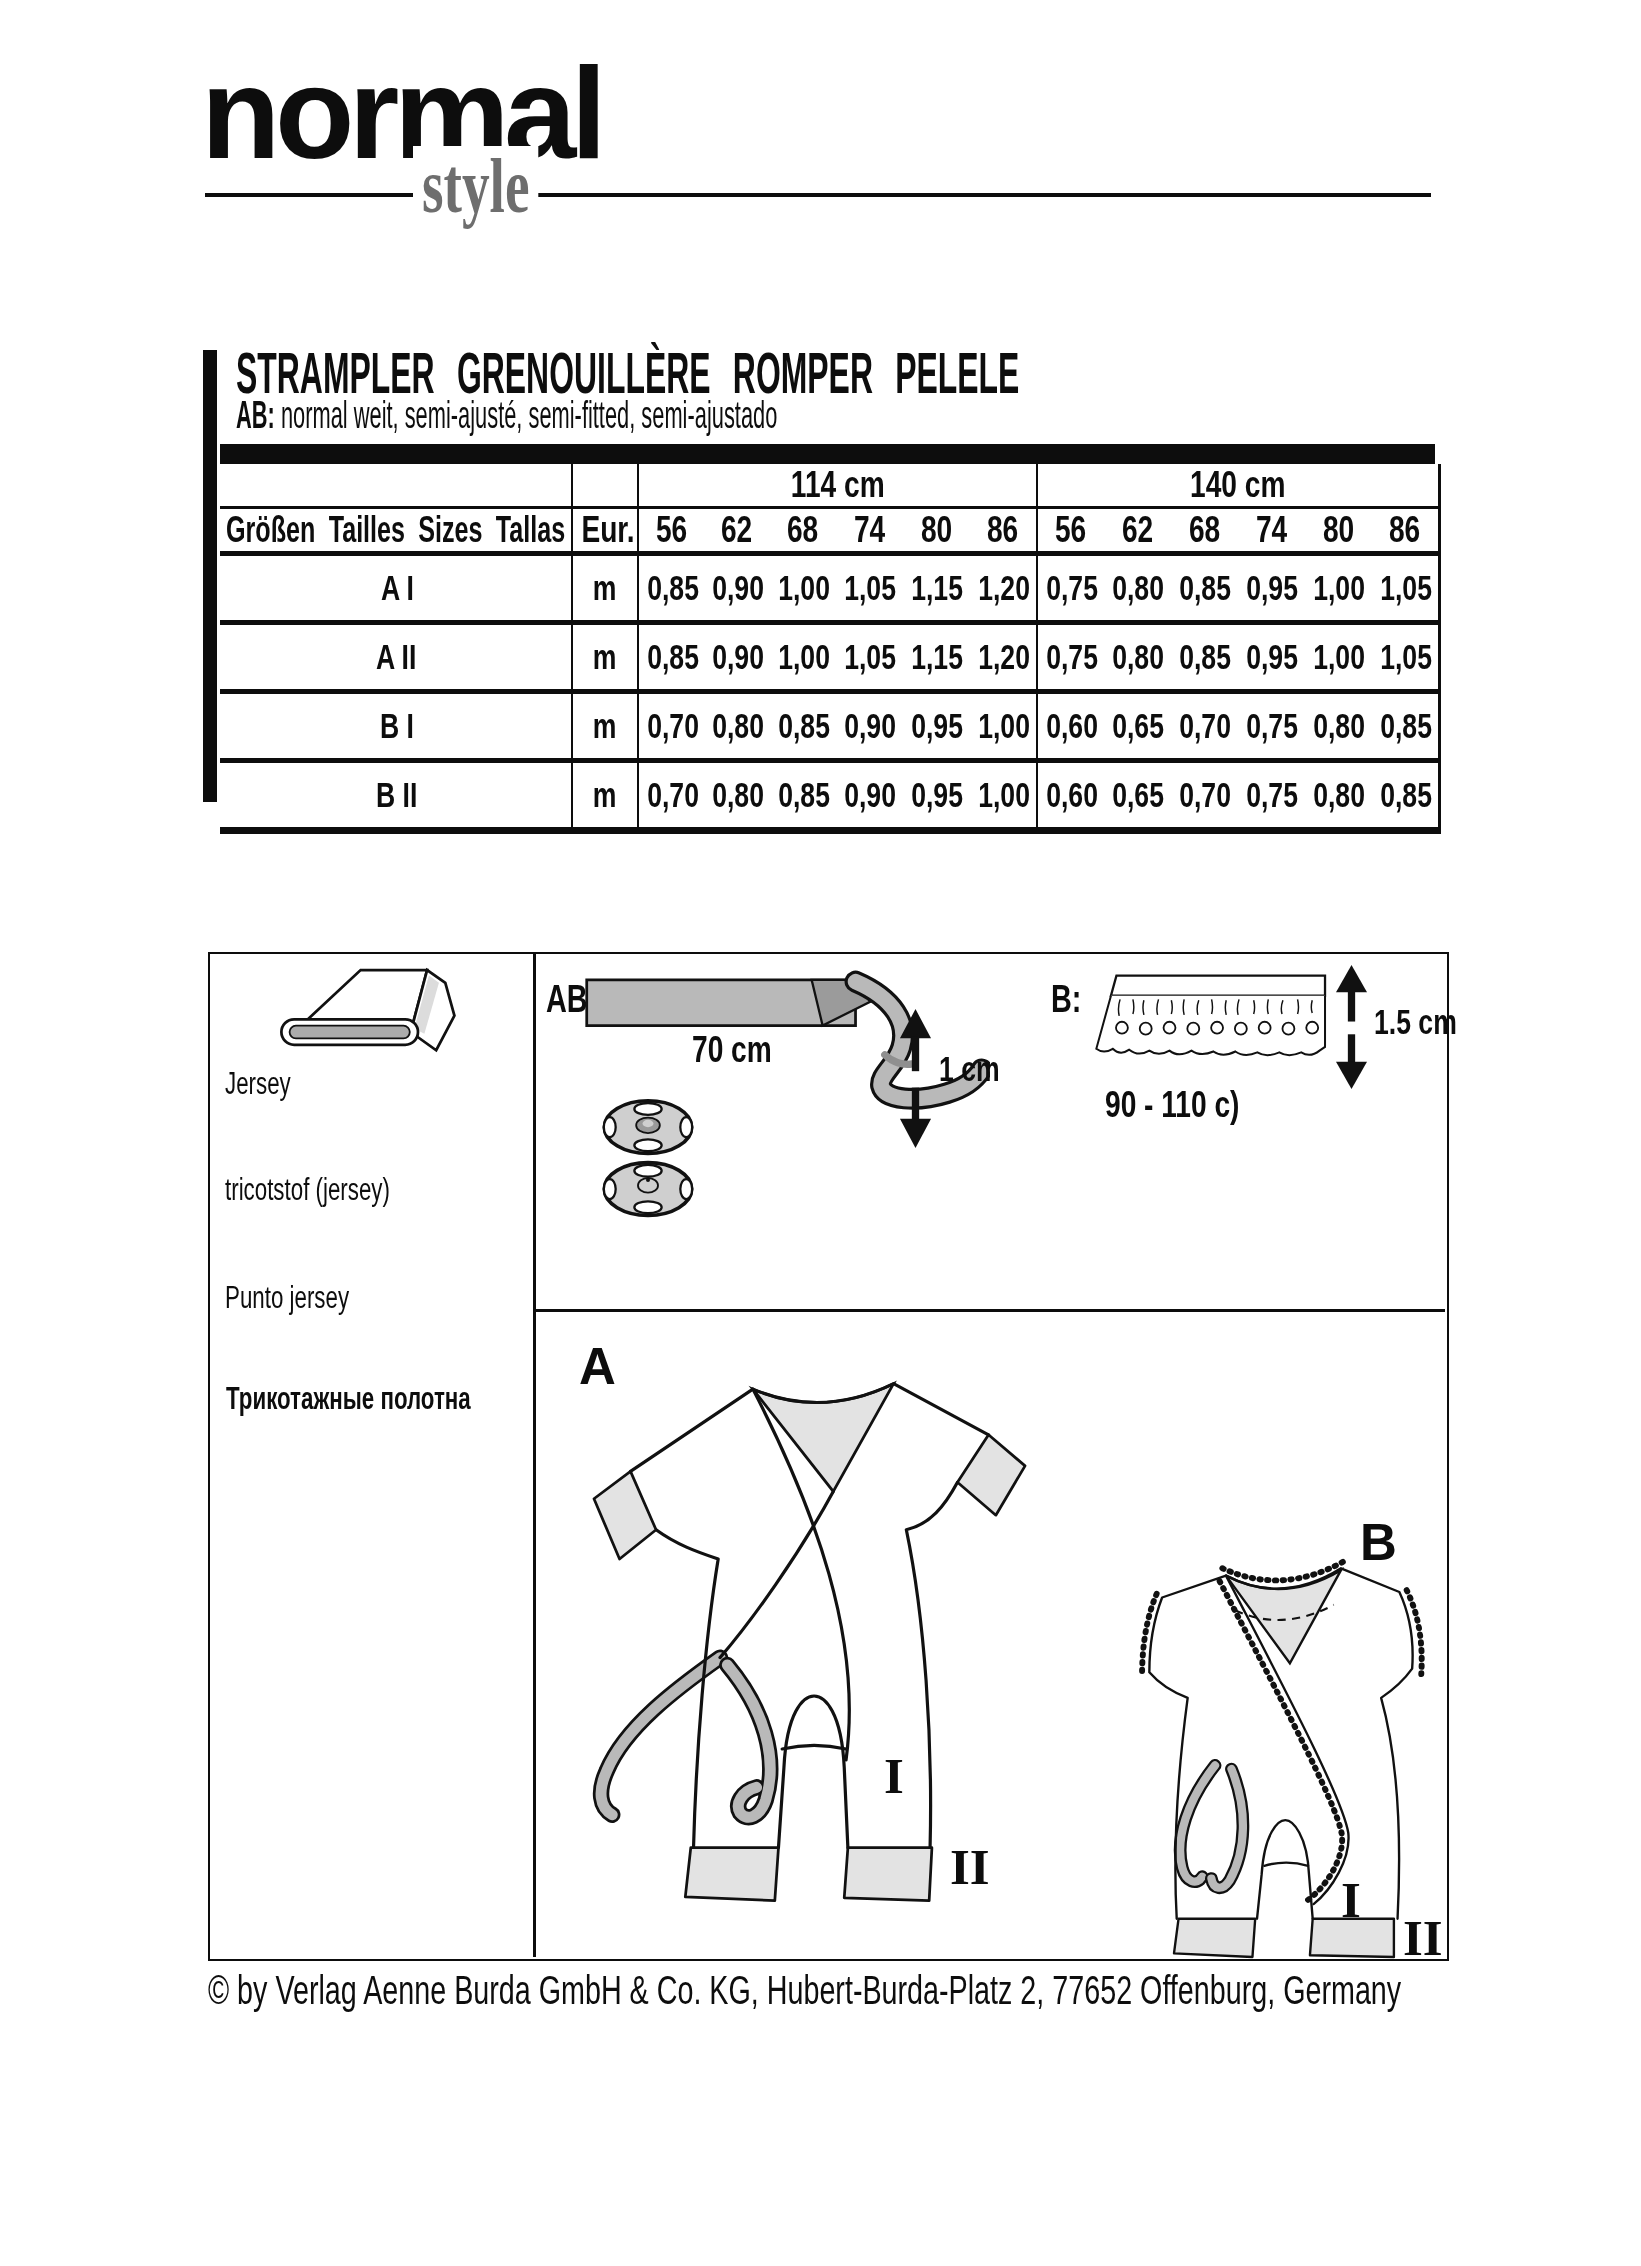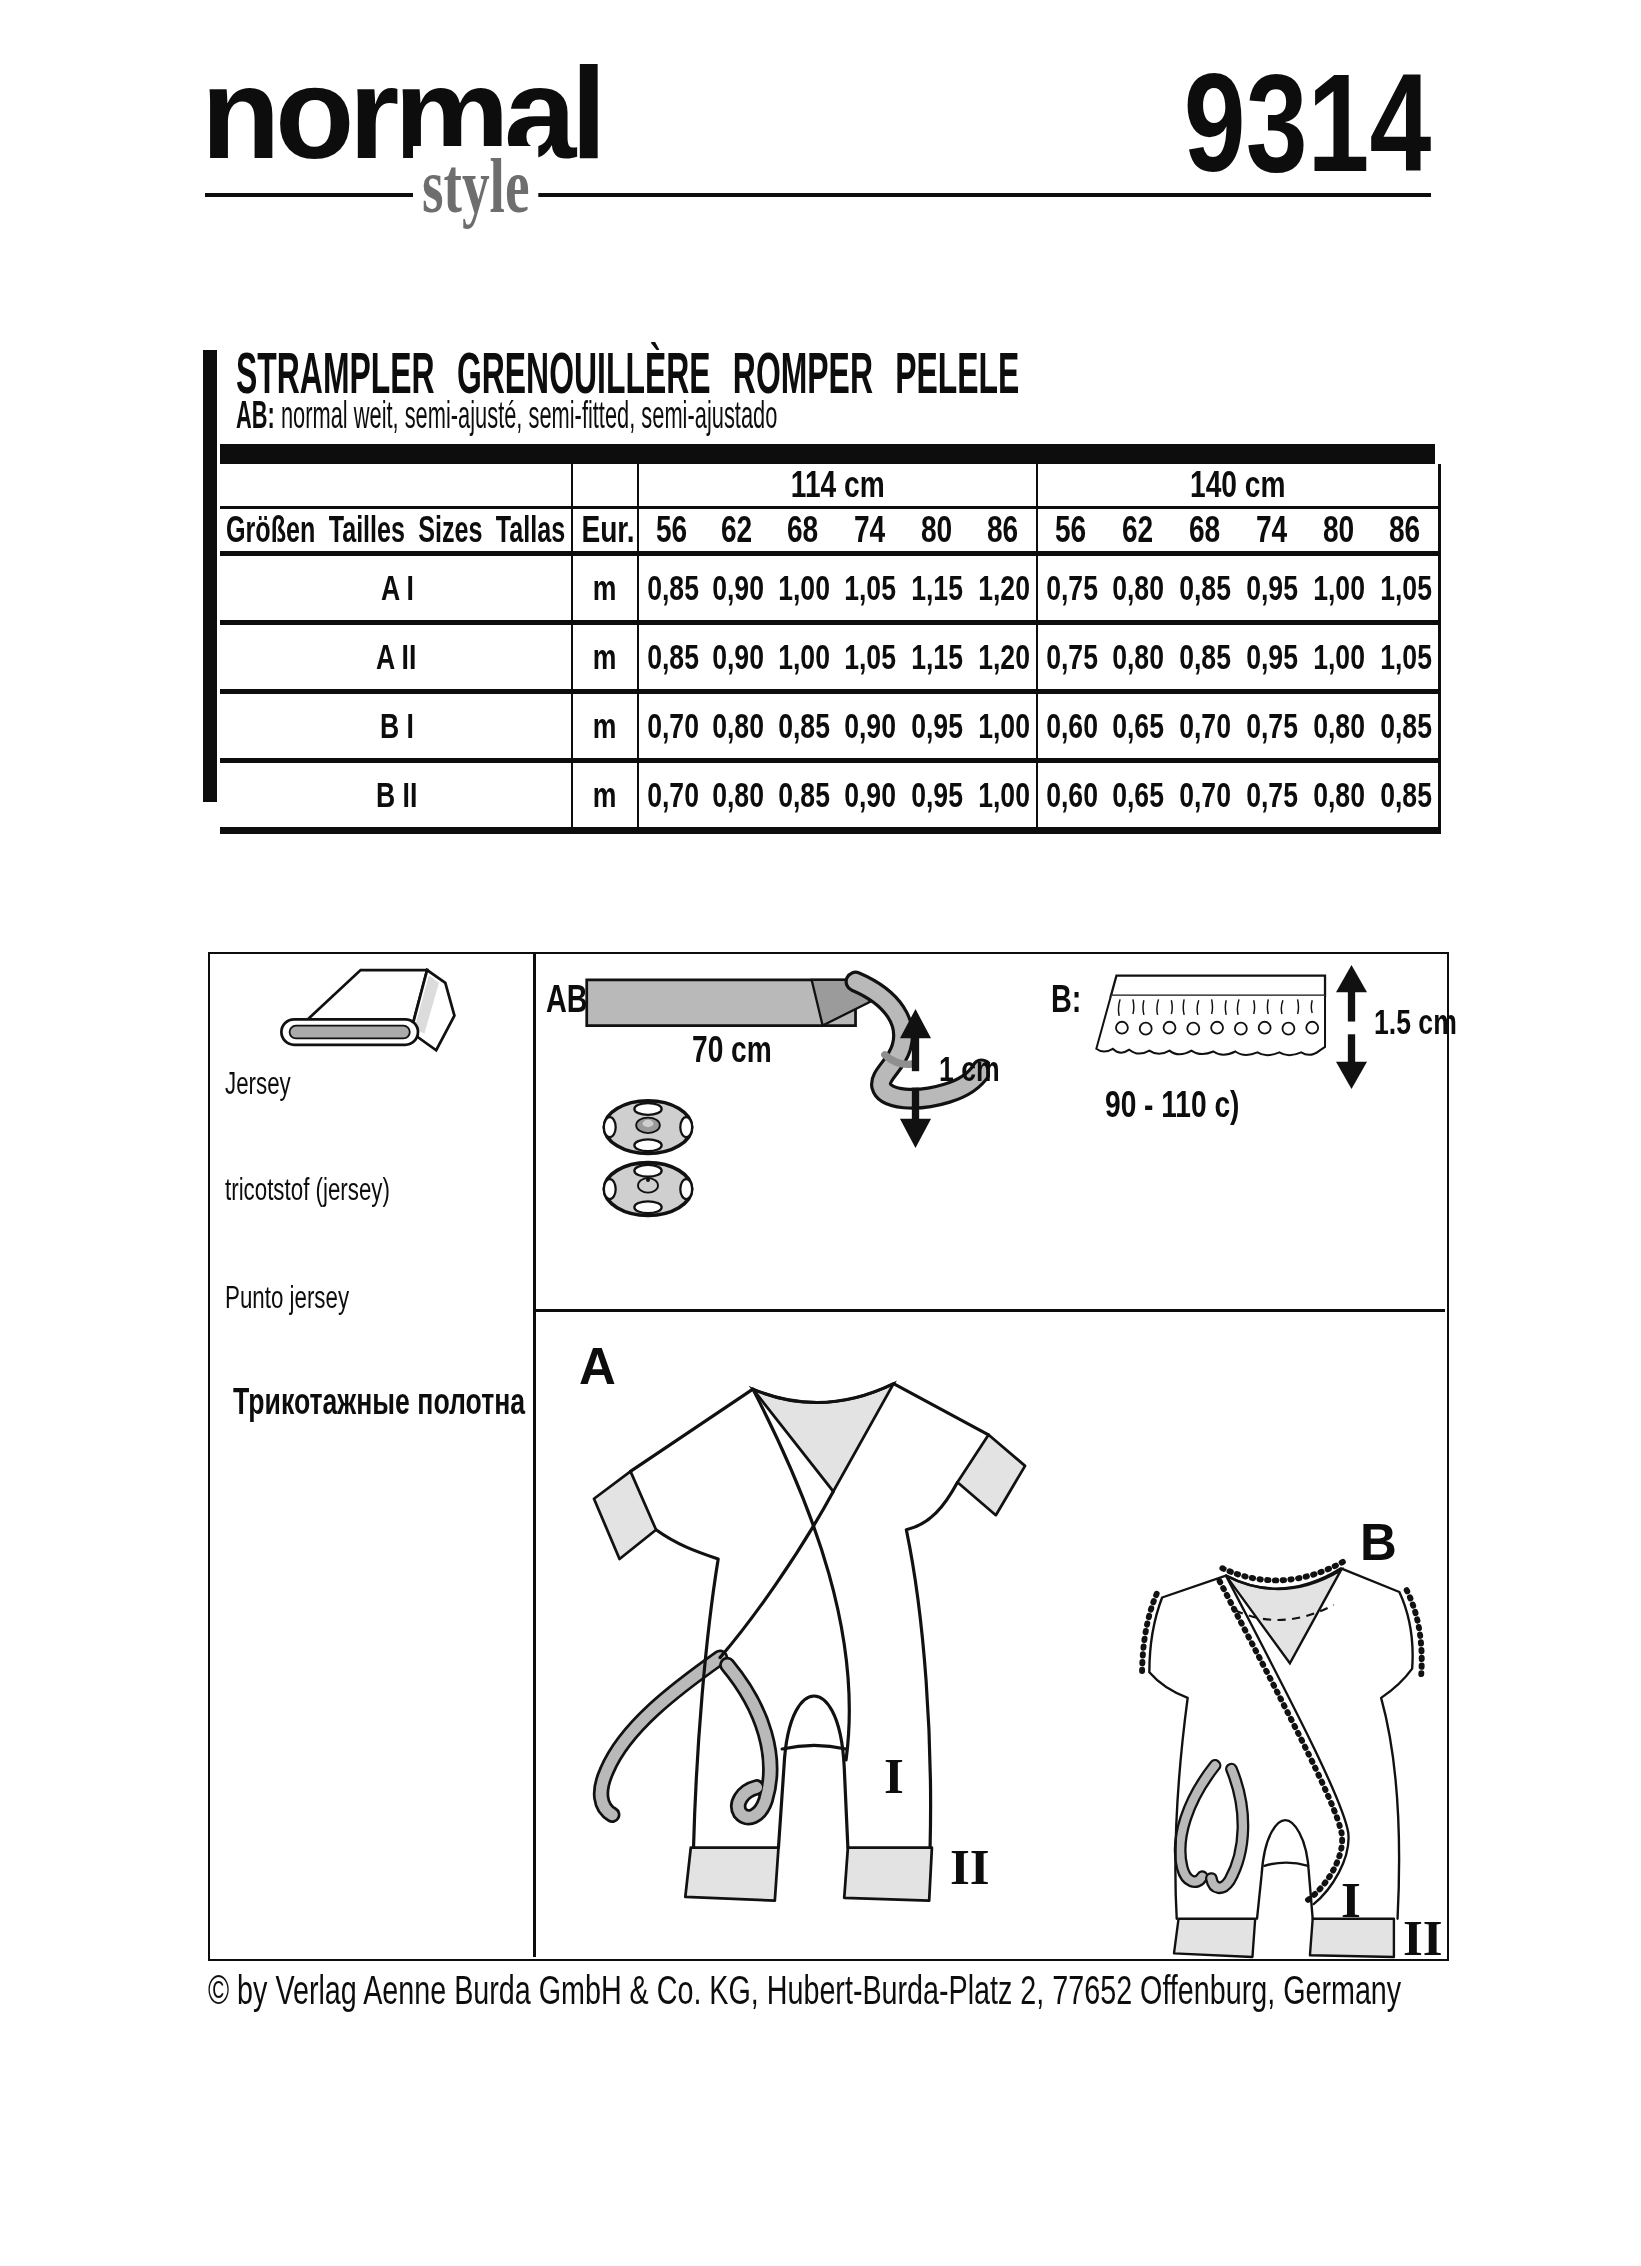--- a/index.html
+++ b/index.html
@@ -58,21 +58,20 @@
   svg .dash{fill:none;stroke:#111;stroke-width:2.4px;stroke-dasharray:9 7;}
 </style>
 </head>
 <body>
 
 <div class="page">
 
   <div class="abs logo-main">normal</div>
   <div class="abs logo-rule"></div>
   <div class="abs logo-sub"><span class="cx sx70">style</span></div>
-  <div class="abs pattern-number"><span class="cx cxr sx80">9314</span></div>
 
   <div class="abs title-bar"></div>
   <div class="abs subtitle">
     <span class="cx sx56"><span class="b">AB:</span>&nbsp;<span>normal weit, semi-ajusté, semi-fitted, semi-ajustado</span></span>
   </div>
   <div class="abs title"><span class="cx sx56">STRAMPLER GRENOUILLÈRE ROMPER PELELE</span></div>
 
   <div class="abs tablewrap">
     <div class="topbar"></div>
     <table class="ftable">
@@ -190,21 +189,21 @@
     <svg class="abs" style="left:64px;top:7.3px" width="196" height="102" viewBox="0 0 215 112">
       <path d="M22,78 L95,10 L168,10 L150,78 Z" fill="#fff" stroke="#111" stroke-width="3"></path>
       <path d="M150,78 L168,10 L188,24 L198,60 L178,98 Z" fill="#fff" stroke="#111" stroke-width="3"></path>
       <path d="M170,16 L181,24 L165,80 L154,74 Z" fill="#dcdcdc"></path>
       <rect x="8" y="64" width="150" height="28" rx="14" fill="#fff" stroke="#111" stroke-width="3"></rect>
       <rect x="17" y="71" width="132" height="14" rx="7" fill="#ababab" stroke="#111" stroke-width="2"></rect>
     </svg>
     <div class="abs fab-label" style="left:14.6px;top:113px"><span class="cx sx72">Jersey</span></div>
     <div class="abs fab-label" style="left:14.6px;top:219px"><span class="cx sx72">tricotstof (jersey)</span></div>
     <div class="abs fab-label" style="left:14.6px;top:327px"><span class="cx sx72">Punto jersey</span></div>
-    <div class="abs fab-label b" style="left:23px;top:428px;font-size:37px"><span class="cx sx72">Трикотажные полотна</span></div>
+    <div class="abs fab-label b" style="left:16px;top:428px;font-size:31px"><span class="cx sx72">Трикотажные полотна</span></div>
 
     <div class="abs note-code" style="left:336px;top:24px"><span class="cx sx76">AB:</span></div>
     <svg class="abs" style="left:373px;top:12.8px" width="407" height="160" viewBox="0 0 445 175">
       <polygon points="4,14 298,14 298,64 4,64" fill="#b9b9b9" stroke="#111" stroke-width="3"></polygon>
       <polygon points="250,14 298,14 314,38 262,64" fill="#9b9b9b" stroke="#111" stroke-width="2.5"></polygon>
       <path d="M298,16 C340,34 356,62 348,88 C342,108 324,118 326,130 C330,146 366,148 398,138 C418,132 430,122 436,112" fill="none" stroke="#111" stroke-width="24" stroke-linecap="round"></path>
       <path d="M298,16 C340,34 356,62 348,88 C342,108 324,118 326,130 C330,146 366,148 398,138 C418,132 430,122 436,112" fill="none" stroke="#b9b9b9" stroke-width="17" stroke-linecap="round"></path>
       <path d="M330,96 C338,104 350,108 360,106" fill="none" stroke="#8f8f8f" stroke-width="8" stroke-linecap="round"></path>
     </svg>
     <div class="abs meas" style="left:482px;top:75px"><span class="cx sx76">70 cm</span></div>

